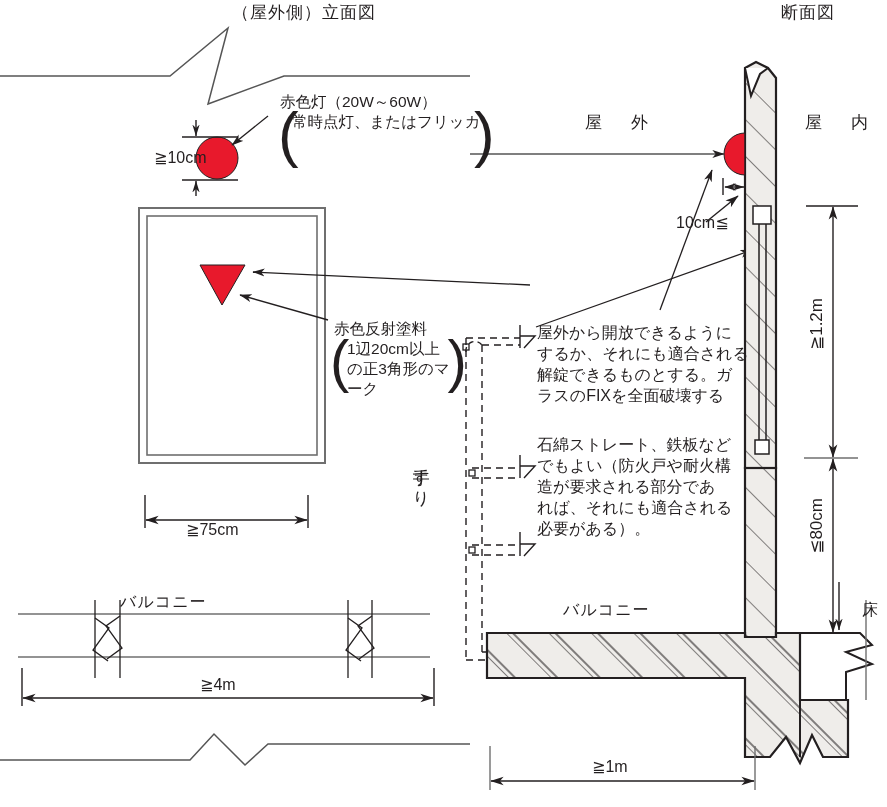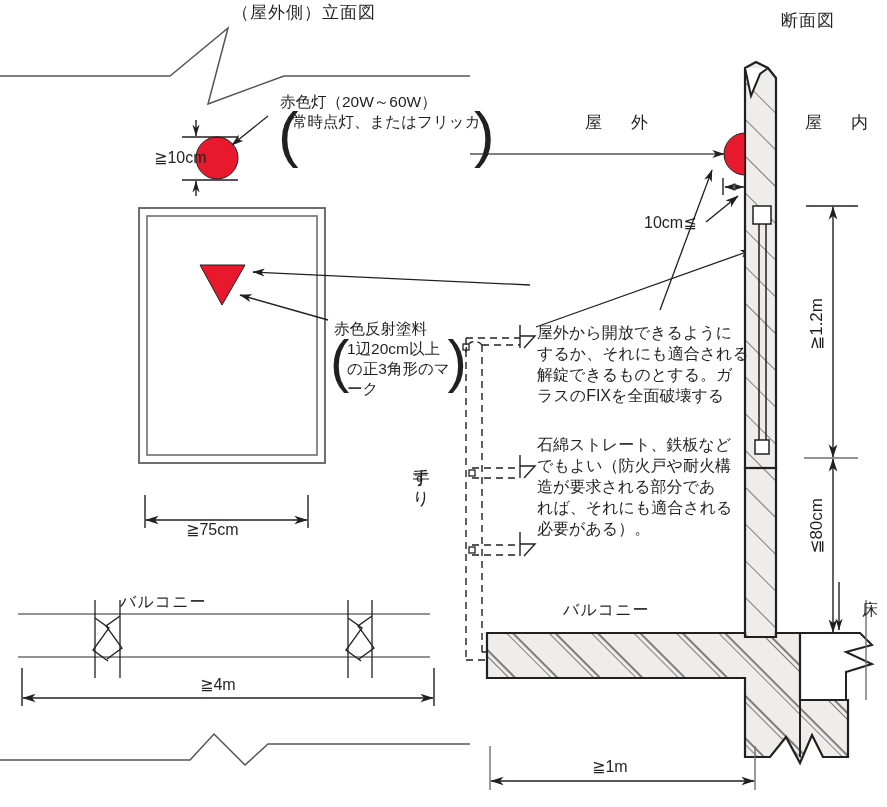--- a/index.html
+++ b/index.html
@@ -211,21 +211,21 @@
     </g>
 
     <g fill="none" stroke="#231f20" stroke-width="1.4">
       <line x1="490" y1="746" x2="490" y2="790" stroke="#6f6f6f"></line>
       <line x1="755" y1="746" x2="755" y2="790" stroke="#6f6f6f"></line>
       <line x1="491" y1="781" x2="754" y2="781" marker-start="url(#arrStart)" marker-end="url(#arrEnd)"></line>
     </g>
   </svg>
 
   <div class="txt t-title" style="left:232px;top:2px;">（屋外側）立面図</div>
-  <div class="txt t-title" style="left:781px;top:10px;">断面図</div>
+  <div class="txt t-title" style="left:781px;top:2px;">断面図</div>
 
   <div class="txt t-dim" style="left:128px;top:148px;margin-left:26px;">≧10cm</div>
   <div class="txt t-dim" style="left:186px;top:497px;margin-top:23px;">≧75cm</div>
   <div class="txt t-lbl2" style="left:120px;top:584px;letter-spacing:1px;">バルコニー</div>
   <div class="txt t-dim" style="left:200px;top:675px;">≧4m</div>
   <div class="txt vert" style="left:410px;top:455px;">手すり</div>
 
   <div style="position:absolute;left:280px;top:92px;">
     <div class="t-note">赤色灯（20W～60W）</div>
     <div style="position:relative;padding:0 12px;">
@@ -256,20 +256,20 @@
   <div style="position:absolute;left:537px;top:434px;">
     <div class="t-note2">石綿ストレート、鉄板など</div>
     <div class="t-note2">でもよい（防火戸や耐火構</div>
     <div class="t-note2">造が要求される部分であ</div>
     <div class="t-note2">れば、それにも適合される</div>
     <div class="t-note2">必要がある）。</div>
   </div>
 
   <div class="txt t-lbl" style="left:585px;top:112px;">屋　外</div>
   <div class="txt t-lbl" style="left:805px;top:112px;">屋　内</div>
-  <div class="txt t-dim" style="left:644px;top:213px;">10cm≦</div>
+  <div class="txt t-dim" style="left:676px;top:213px;">10cm≦</div>
   <div class="txt t-dim vert" style="left:806px;top:298px;writing-mode:vertical-rl;text-orientation:sideways;transform:rotate(180deg);letter-spacing:0;">≧1.2m</div>
   <div class="txt t-dim vert" style="left:806px;top:498px;writing-mode:vertical-rl;text-orientation:sideways;transform:rotate(180deg);letter-spacing:0;">≦80cm</div>
   <div class="txt t-lbl2" style="left:862px;top:592px;">床</div>
   <div class="txt t-lbl2" style="left:563px;top:592px;letter-spacing:1px;">バルコニー</div>
   <div class="txt t-dim" style="left:592px;top:757px;">≧1m</div>
 
 </div>
 
 </body></html>

